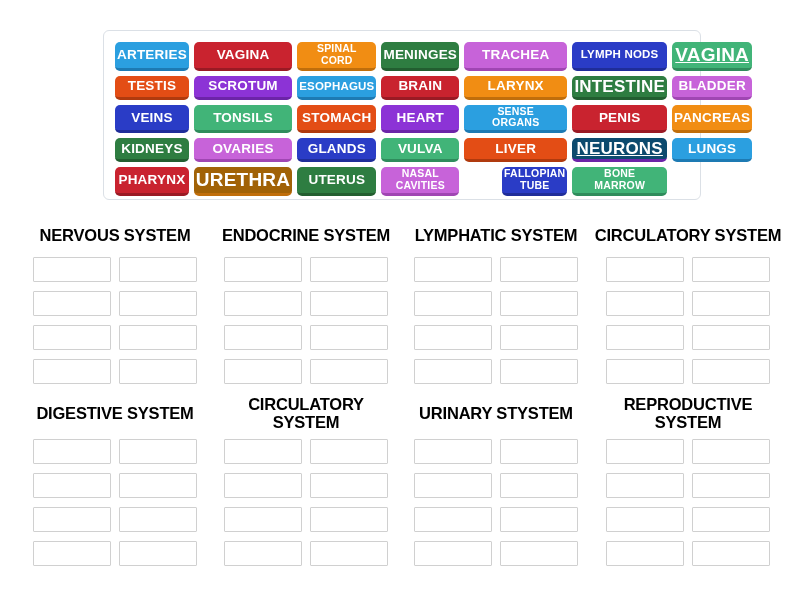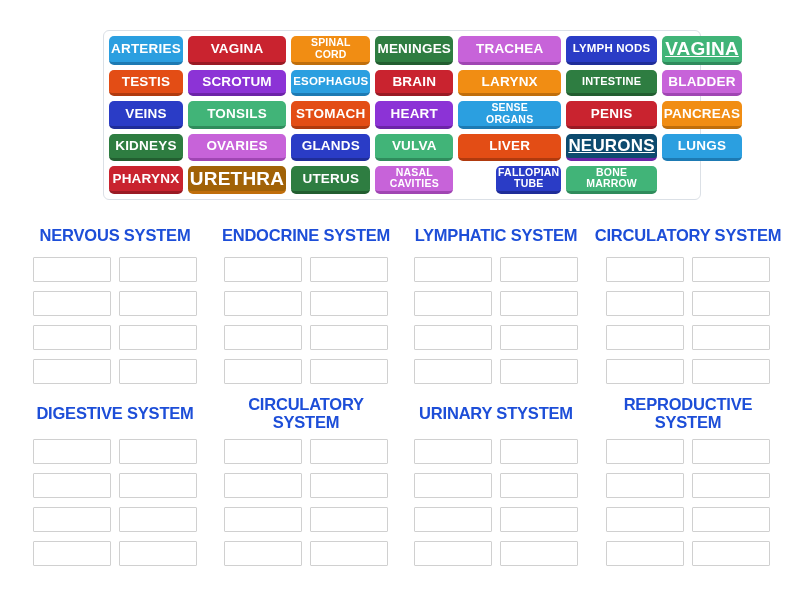--- a/index.html
+++ b/index.html
@@ -7,21 +7,21 @@
     width:800px;height:600px;position:relative;overflow:hidden;
     background:#ffffff;
     font-family:"Liberation Sans", sans-serif;
   }
 
   
   .word-bank{
     position:absolute;left:103px;top:30px;width:598px;height:170px;
     box-sizing:border-box;background:#ffffff;
     border:1px solid #dbe0e6;border-radius:6px;
-    padding:5px;
+    padding:11px;
     display:grid;grid-template-columns:repeat(7,1fr);grid-auto-rows:1fr;gap:5px;
   }
   .tile{
     display:flex;flex-direction:column;align-items:center;justify-content:center;
     text-align:center;color:#ffffff;font-weight:bold;
     border-radius:5px;border-bottom:3px solid #000;
     line-height:1.12;letter-spacing:.2px;
     box-sizing:border-box;cursor:grab;user-select:none;
     padding:1px 2px;
   }
@@ -32,21 +32,21 @@
   .g1{left:224px;top:218px;}
   .g2{left:414px;top:218px;}
   .g3{left:606px;top:218px;}
   .g4{left:33px;top:392px;}
   .g5{left:224px;top:392px;}
   .g6{left:414px;top:392px;}
   .g7{left:606px;top:392px;}
 
   .hdr{
     display:flex;align-items:center;justify-content:center;
-    text-align:center;font-weight:bold;font-size:16.5px;color:#1d4ed8;
+    text-align:center;font-weight:bold;font-size:16.5px;color:#000000;
     line-height:1.08;letter-spacing:-0.2px;
   }
   .row1 .hdr{height:36px;}
   .row2 .hdr{height:44px;}
   .hdr span{white-space:nowrap;}
   .narrow .hdr span{white-space:normal;display:inline-block;width:132px;}
 
   .slots{
     margin-top:3px;
     display:grid;grid-template-columns:1fr 1fr;column-gap:8px;row-gap:9px;
@@ -69,21 +69,21 @@
     </div>
     <div class="tile" style="background: rgb(46, 125, 65); border-bottom-color: rgb(34, 94, 48); font-size: 13.5px;">MENINGES</div>
     <div class="tile" style="background: rgb(199, 99, 217); border-bottom-color: rgb(160, 70, 179); font-size: 13.5px;">TRACHEA</div>
     <div class="tile" style="background: rgb(42, 60, 198); border-bottom-color: rgb(31, 45, 153); font-size: 11.5px;">LYMPH NODS</div>
     <div class="tile" style="background: rgb(65, 180, 120); border-bottom-color: rgb(47, 140, 92); font-size: 19px; text-decoration: underline;">VAGINA</div>
     <div class="tile" style="background: rgb(227, 77, 21); border-bottom-color: rgb(176, 58, 14); font-size: 13.5px;">TESTIS</div>
     <div class="tile" style="background: rgb(140, 51, 214); border-bottom-color: rgb(108, 36, 168); font-size: 13.5px;">SCROTUM</div>
     <div class="tile" style="background: rgb(43, 159, 224); border-bottom-color: rgb(29, 122, 179); font-size: 11.5px;">ESOPHAGUS</div>
     <div class="tile" style="background: rgb(201, 35, 47); border-bottom-color: rgb(154, 26, 36); font-size: 13.5px;">BRAIN</div>
     <div class="tile" style="background: rgb(241, 141, 19); border-bottom-color: rgb(192, 110, 11); font-size: 13.5px;">LARYNX</div>
-    <div class="tile" style="background: rgb(46, 125, 65); border-bottom-color: rgb(34, 94, 48); font-size: 11px;">INTESTINE</div>
+    <div class="tile" style="background: rgb(46, 125, 65); border-bottom-color: rgb(34, 94, 48); font-size: 17px;">INTESTINE</div>
     <div class="tile" style="background: rgb(199, 99, 217); border-bottom-color: rgb(160, 70, 179); font-size: 13.5px;">BLADDER</div>
     <div class="tile" style="background: rgb(42, 60, 198); border-bottom-color: rgb(31, 45, 153); font-size: 13.5px;">VEINS</div>
     <div class="tile" style="background: rgb(65, 180, 120); border-bottom-color: rgb(47, 140, 92); font-size: 13.5px;">TONSILS</div>
     <div class="tile" style="background: rgb(227, 77, 21); border-bottom-color: rgb(176, 58, 14); font-size: 13.5px;">STOMACH</div>
     <div class="tile" style="background: rgb(140, 51, 214); border-bottom-color: rgb(108, 36, 168); font-size: 13.5px;">HEART</div>
     <div class="tile" style="background: rgb(43, 159, 224); border-bottom-color: rgb(29, 122, 179); font-size: 10.5px;">
       <span>SENSE</span>
       <span>ORGANS</span>
     </div>
     <div class="tile" style="background: rgb(201, 35, 47); border-bottom-color: rgb(154, 26, 36); font-size: 13.5px;">PENIS</div>

